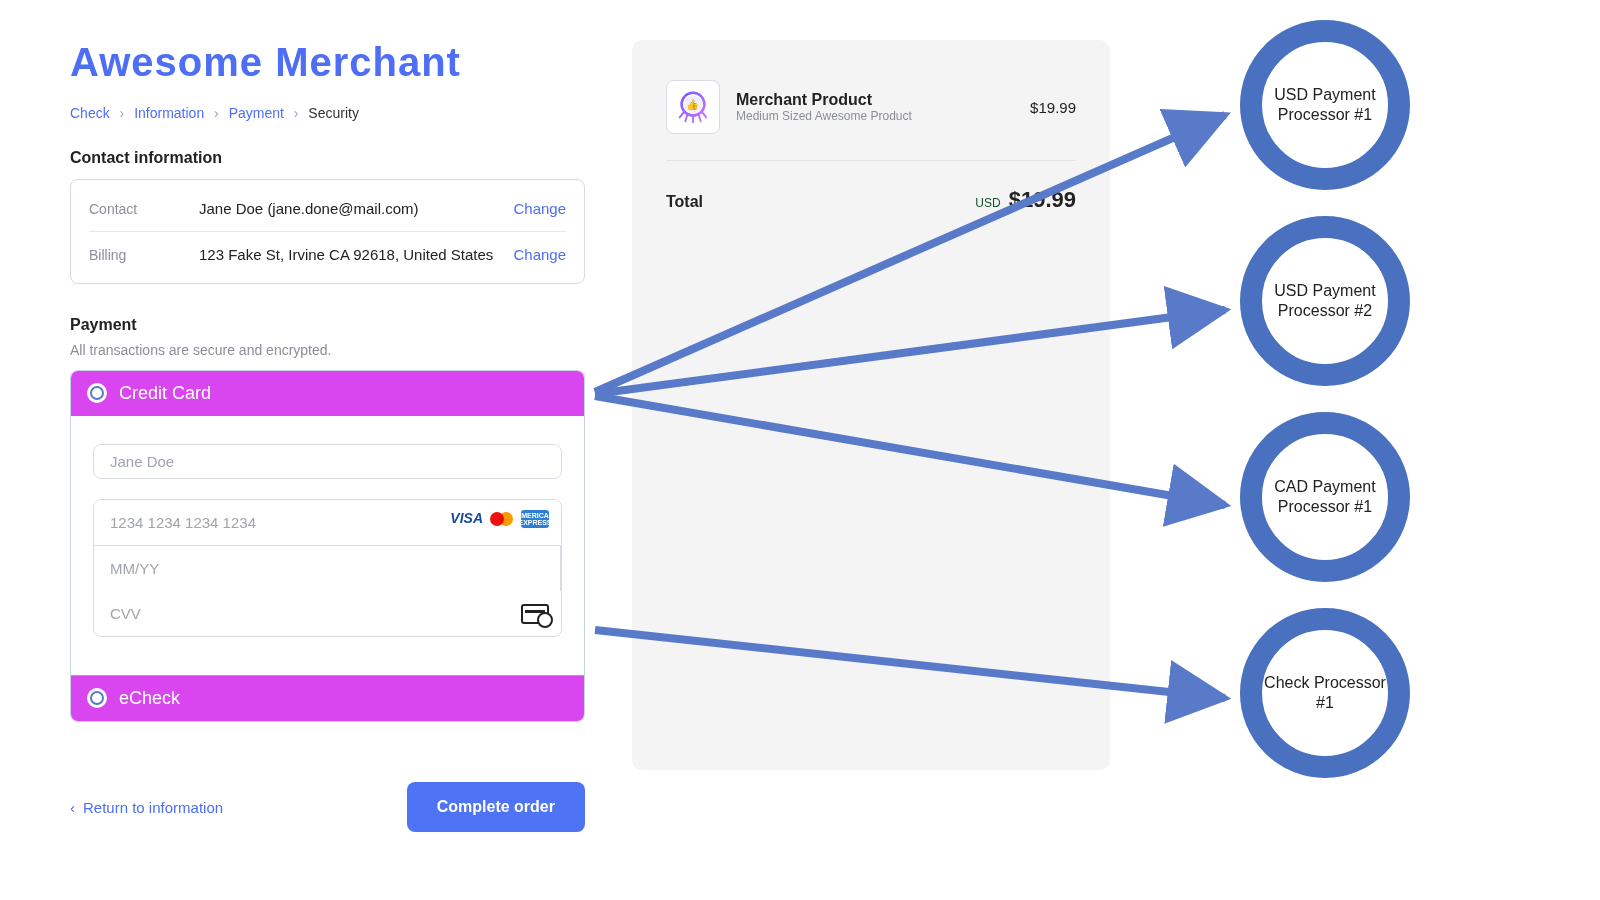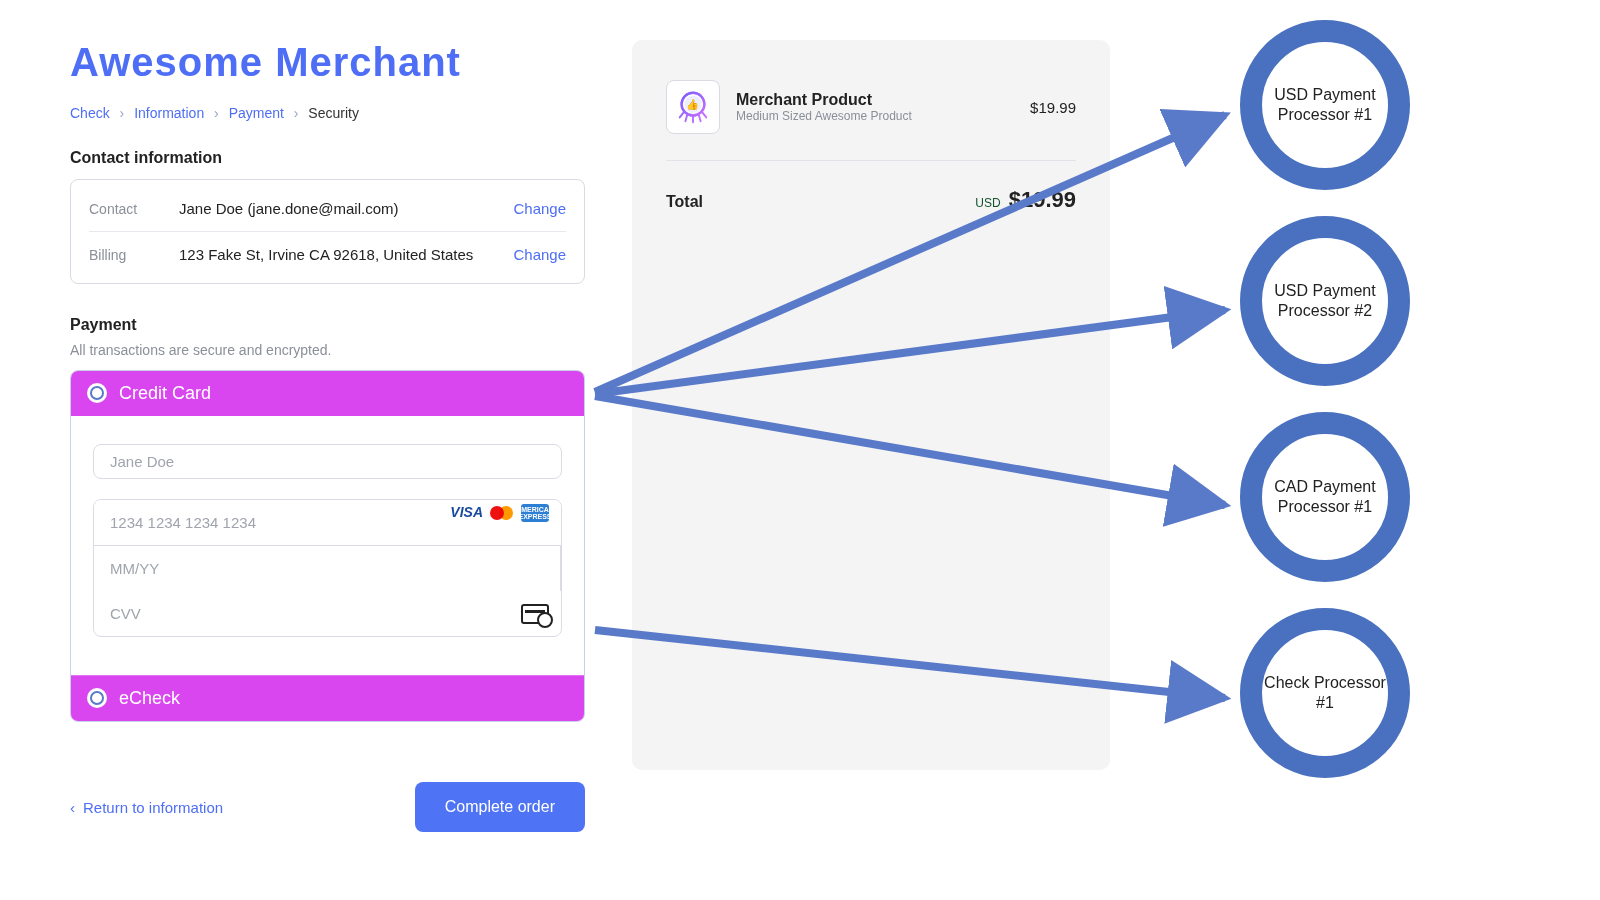--- a/index.html
+++ b/index.html
@@ -7,55 +7,55 @@
   .stage { position:relative; width:1600px; height:848px; }
   .checkout { position:absolute; left:70px; top:40px; width:1040px; }
   .merchant-title { font-size:40px; font-weight:700; color:#4e6ef5; letter-spacing:1px; font-family:"Segoe UI",Arial,sans-serif; }
   .breadcrumb { margin-top:20px; font-size:14px; }
   .breadcrumb .crumb { color:#4e6ef5; cursor:pointer; }
   .breadcrumb .crumb.current { color:#333; cursor:default; }
   .breadcrumb .sep { color:#9aa4c7; margin:0 6px; }
   .left-col { width:515px; }
   .section-label { font-size:16px; font-weight:600; margin-top:28px; margin-bottom:12px; }
   .contact-card { border:1px solid #d8dbe3; border-radius:8px; padding:6px 18px; }
-  .contact-row { display:flex; align-items:center; padding:14px 0; }
+  .contact-row { display:flex; align-items:center; padding:14px 0;gap:20px; }
   .contact-row + .contact-row { border-top:1px solid #e6e8ee; }
   .contact-key { color:#8b8f98; font-size:14px; width:90px; flex:0 0 90px; }
   .contact-val { font-size:15px; flex:1; }
   .change-link { color:#4e6ef5; font-size:15px; cursor:pointer; }
   .payment-sub { color:#8b8f98; font-size:14px; margin-top:-4px; margin-bottom:12px; }
   .pay-panel { border:1px solid #c9d2e7; border-radius:8px; overflow:hidden; }
   .method-header { background:#d946ef; color:#fff; display:flex; align-items:flex-start; padding:12px 16px; font-size:18px; cursor:pointer; }
   .radio-ring { width:20px; height:20px; border-radius:50%; border:3px solid #fff; margin-right:12px; background:#5979c9; position:relative; }
   .radio-ring::after { content:""; position:absolute; inset:2px; border-radius:50%; background:#fff; }
   .method-body { padding:28px 22px 38px; background:#fff; }
   .text-input { width:100%; border:1px solid #d9dce3; border-radius:8px; padding:8px 16px; font-size:15px; color:#333; margin-bottom:20px; }
   .text-input::placeholder { color:#a0a4ad; }
   .card-grid { display:flex; flex-wrap:wrap; border:1px solid #d9dce3; border-radius:8px; overflow:hidden; position:relative; }
   .card-num { flex:0 0 100%; border-bottom:1px solid #d9dce3; padding:14px 16px; font-size:15px; border-top:none; border-left:none; border-right:none; }
   .card-num::placeholder { color:#a0a4ad; }
   .card-exp { flex:1; padding:14px 16px; font-size:15px; border:none; border-right:1px solid #d9dce3; }
   .card-exp::placeholder { color:#a0a4ad; }
   .card-cvv-wrap { flex:1; display:flex; align-items:center; padding:0 12px 0 16px; }
   .card-cvv { flex:1; border:none; padding:14px 0; font-size:15px; }
   .card-cvv::placeholder { color:#a0a4ad; }
-  .card-brands { position:absolute; right:12px; top:4px; display:flex; gap:6px; align-items:center; }
+  .card-brands { position:absolute; right:12px; top:10px; display:flex; gap:6px; align-items:center; }
   .brand { height:18px; }
   .visa { font-weight:800; font-style:italic; color:#1a4aa0; font-size:14px; letter-spacing:0; }
   .mc { width:26px; height:18px; position:relative; }
   .mc::before, .mc::after { content:""; position:absolute; width:14px; height:14px; border-radius:50%; top:2px; }
   .mc::before { background:#e11; left:1px; }
   .mc::after { background:#f90; left:10px; mix-blend-mode:multiply; }
   .amex { width:28px; height:18px; background:#2c7fd4; border-radius:3px; color:#fff; font-size:7px; font-weight:700; display:flex; align-items:center; justify-content:center; line-height:7px; text-align:center; }
   .cvv-icon { width:28px; height:20px; border:2px solid #222; border-radius:3px; position:relative; }
   .cvv-icon::before { content:""; position:absolute; top:4px; left:2px; right:2px; height:3px; background:#222; }
   .cvv-icon::after { content:""; position:absolute; width:12px; height:12px; border:2px solid #222; border-radius:50%; right:-6px; bottom:-6px; background:#fff; }
   .bottom-bar { display:flex; align-items:center; justify-content:space-between; margin-top:60px; width:515px; }
   .return-link { color:#4e6ef5; font-size:15px; cursor:pointer; display:flex; align-items:center; gap:8px; }
-  .complete-btn { background:#4e73f5; color:#fff; border:none; border-radius:8px; padding:16px 30px; font-size:16px; font-weight:400; cursor:pointer; }
+  .complete-btn { background:#4e73f5; color:#fff; border:none; border-radius:8px; padding:16px 30px; font-size:16px; font-weight:700; cursor:pointer; }
   .summary { position:absolute; left:632px; top:40px; width:478px; background:#f4f4f5; border-radius:10px; padding:40px 34px; height:730px; }
   .summary-item { display:flex; align-items:center; gap:16px; padding-bottom:26px; border-bottom:1px solid #e1e3e8; }
   .badge { width:54px; height:54px; border:1px solid #d8dbe3; border-radius:8px; background:#fff; display:flex; align-items:center; justify-content:center; }
   .badge svg { width:38px; height:38px; }
   .item-name { font-size:16px; font-weight:600; }
   .item-desc { font-size:12px; color:#8b8f98; }
   .item-price { margin-left:auto; font-size:15px; }
   .summary-total { display:flex; align-items:baseline; padding-top:26px;text-align:right; }
   .total-label { font-size:16px; font-weight:600; }
   .total-line { margin-left:auto; display:flex; align-items:baseline; gap:8px; }

